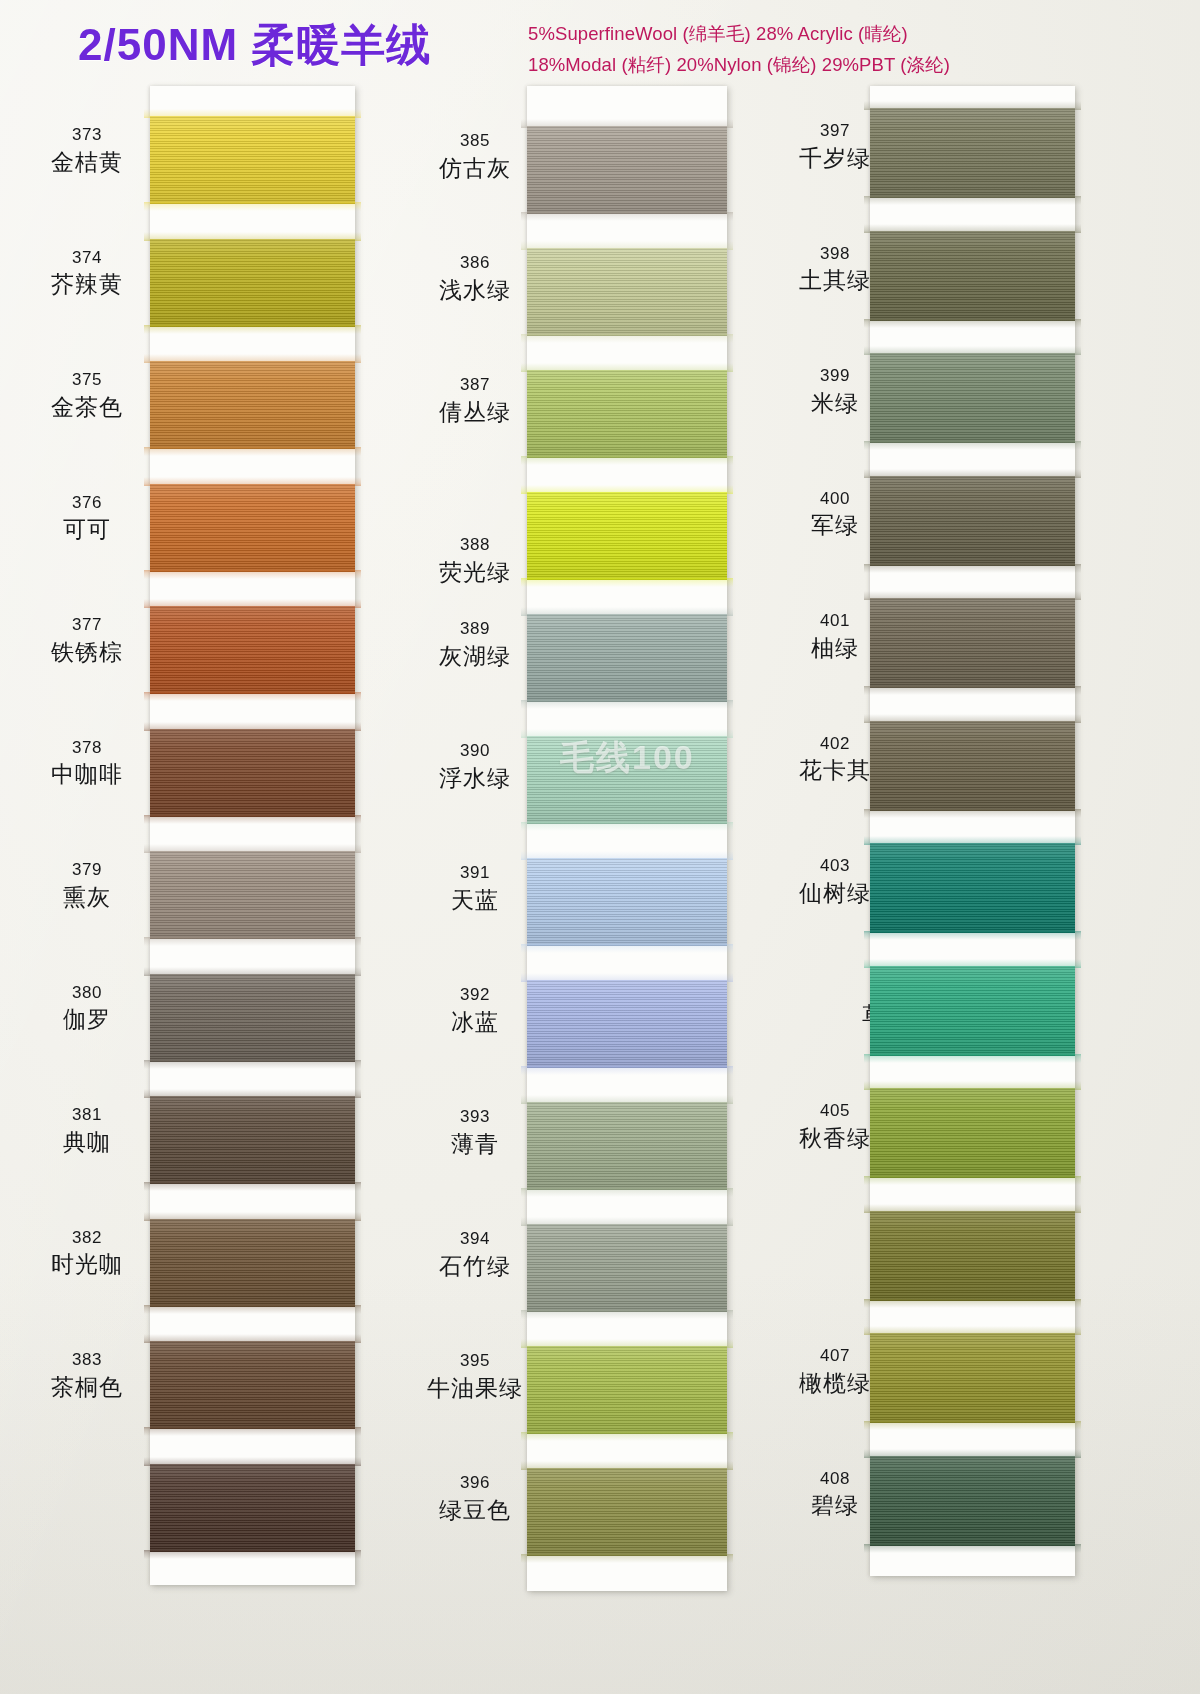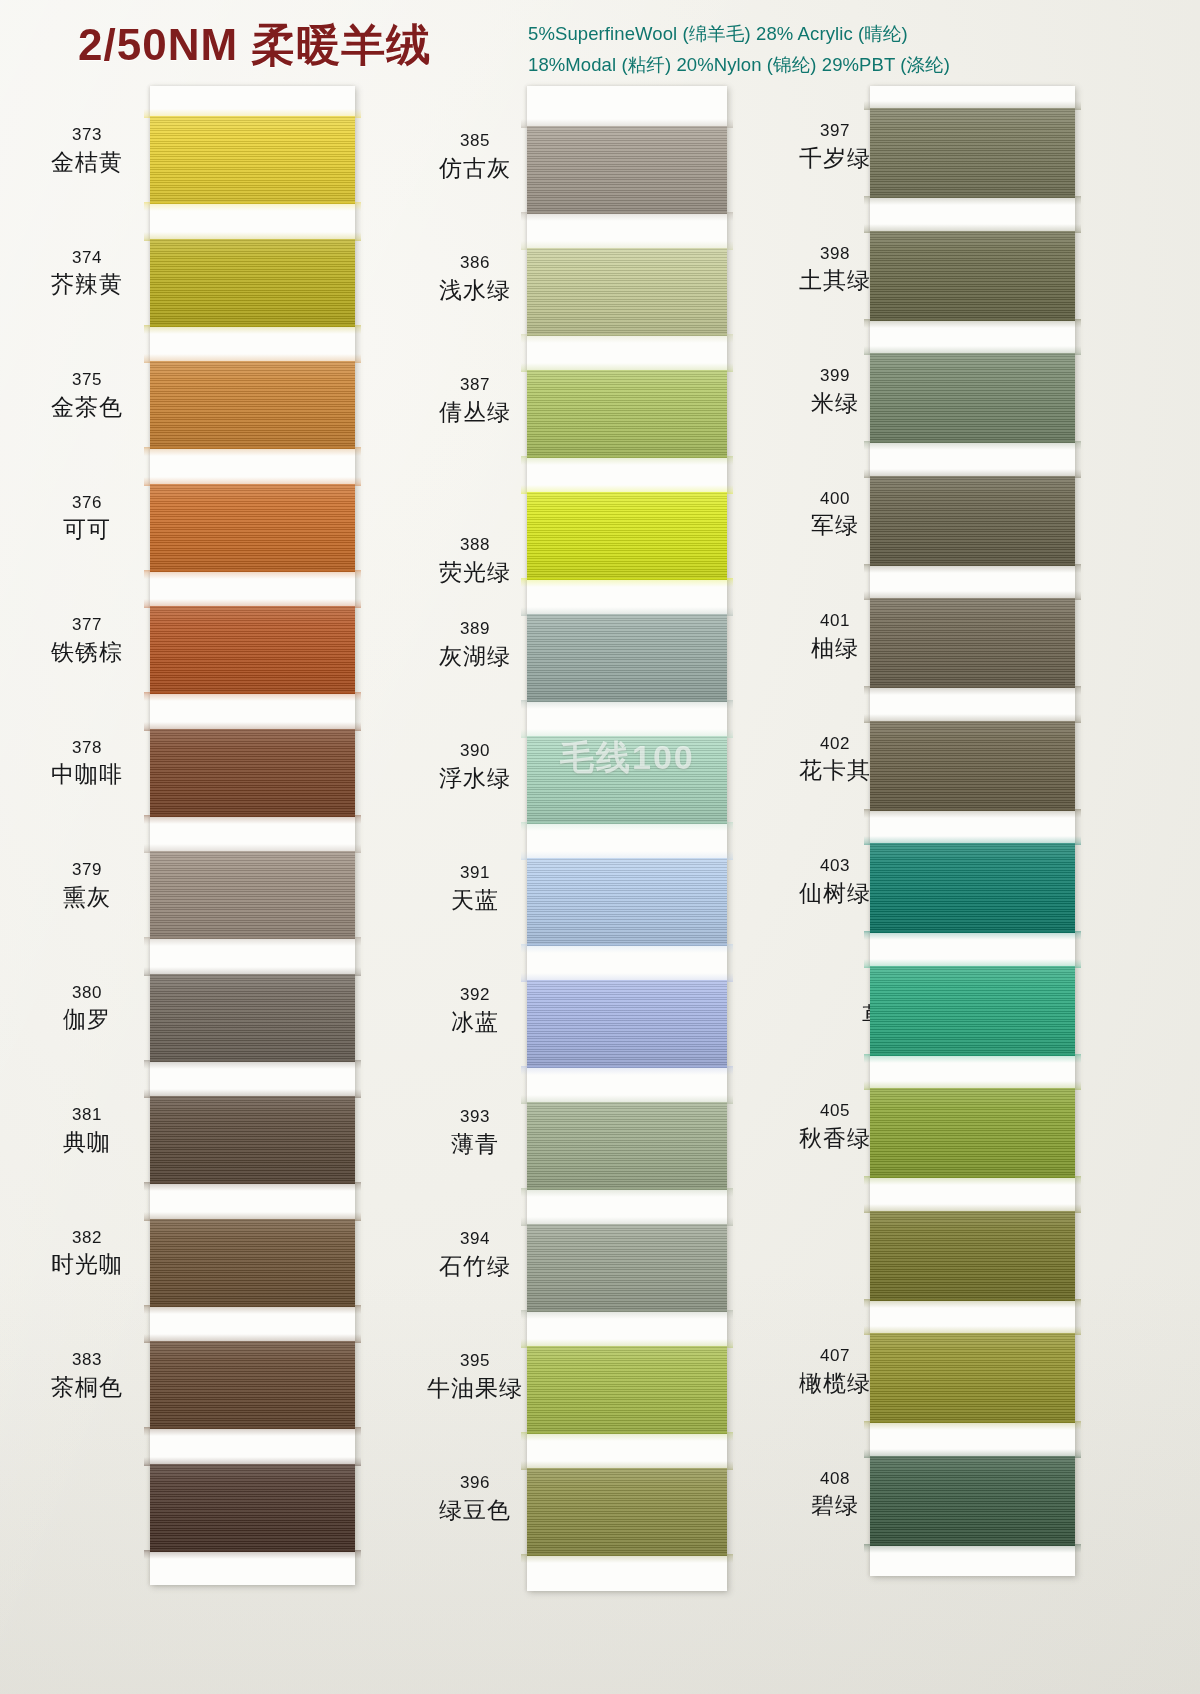--- a/index.html
+++ b/index.html
@@ -23,27 +23,27 @@
       linear-gradient(115deg, rgba(255,255,255,.45) 0%, rgba(255,255,255,0) 40%),
       linear-gradient(0deg, rgba(180,178,168,.18) 0%, rgba(255,255,255,0) 25%);
     pointer-events:none;
   }
 
   
   .header{position:absolute;top:0;left:0;width:1200px;height:86px;}
   .title{
     position:absolute;left:78px;top:16px;
     font-size:44px;font-weight:bold;letter-spacing:1px;
-    color:#7f1d1d;
+    color:#6d28d9;
     text-shadow:0 1px 0 rgba(255,255,255,.8);
     white-space:nowrap;
   }
   .comp{
     position:absolute;left:528px;top:18px;width:560px;
-    font-size:18.5px;line-height:31px;color:#0f766e;
+    font-size:18.5px;line-height:31px;color:#be185d;
     white-space:nowrap;
   }
   .comp div{letter-spacing:.1px;}
 
   
   .cols{position:absolute;top:86px;left:0;width:1200px;height:1608px;}
   .col{position:absolute;top:0;height:1608px;}
   .col.c1{left:0;width:400px;}
   .col.c2{left:375px;width:400px;}
   .col.c3{left:740px;width:420px;}

